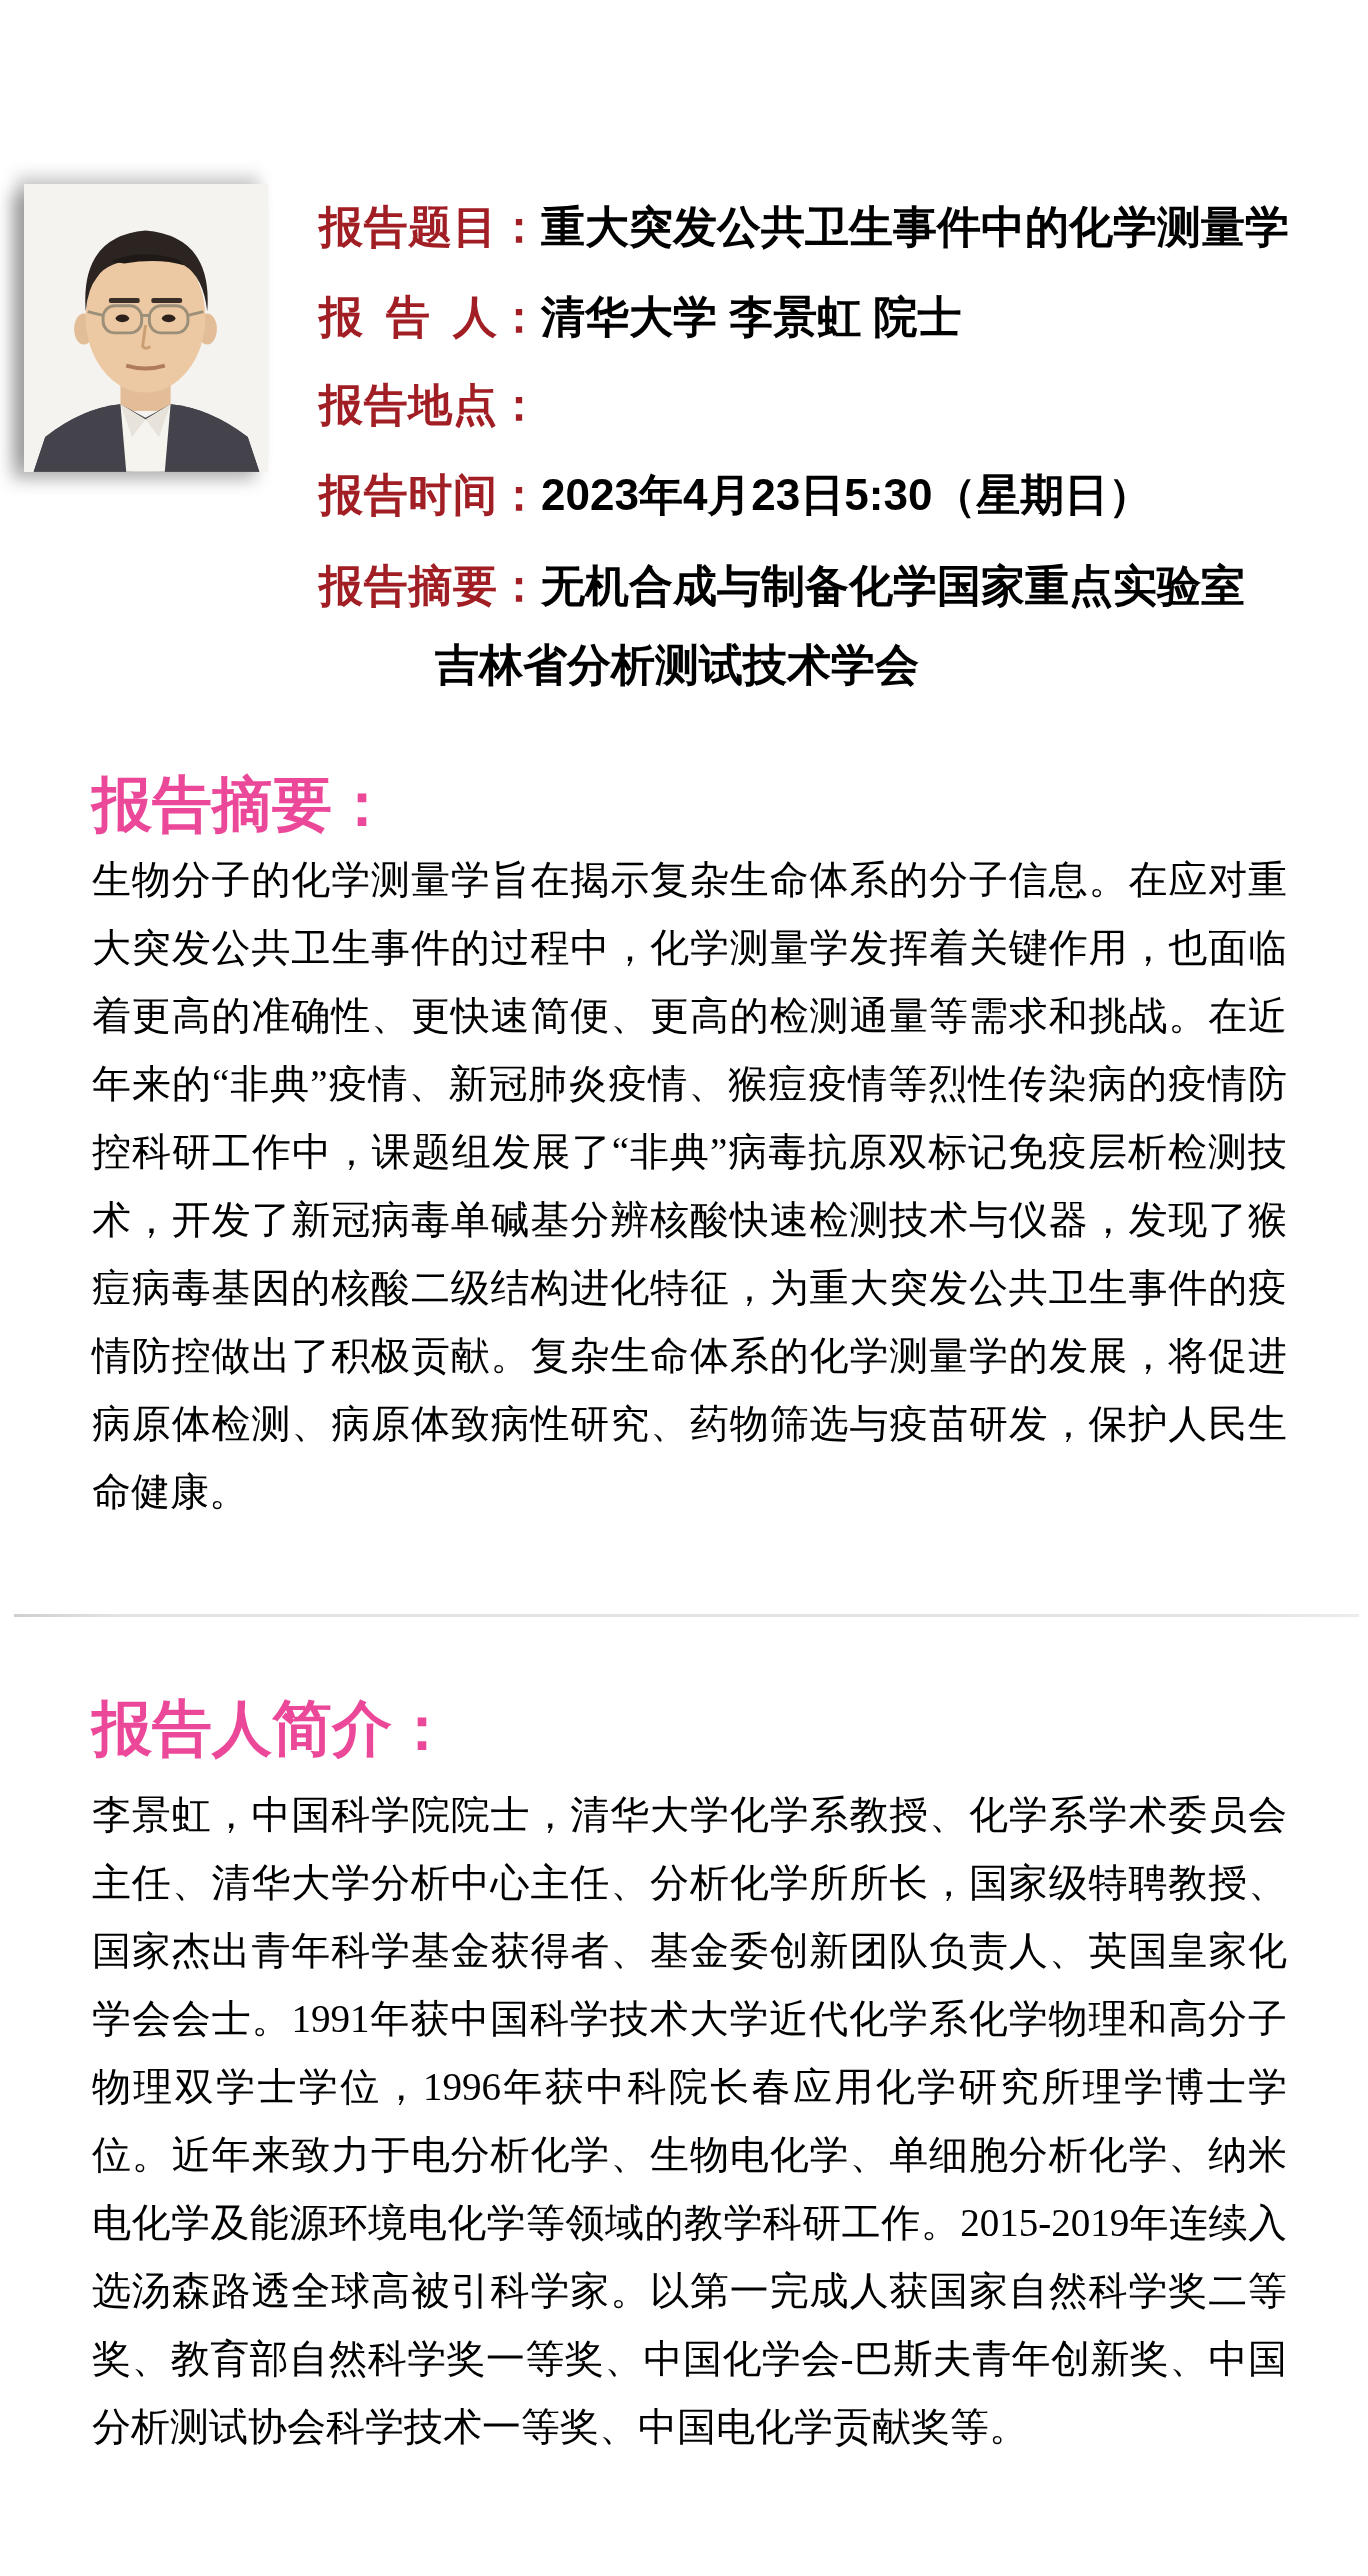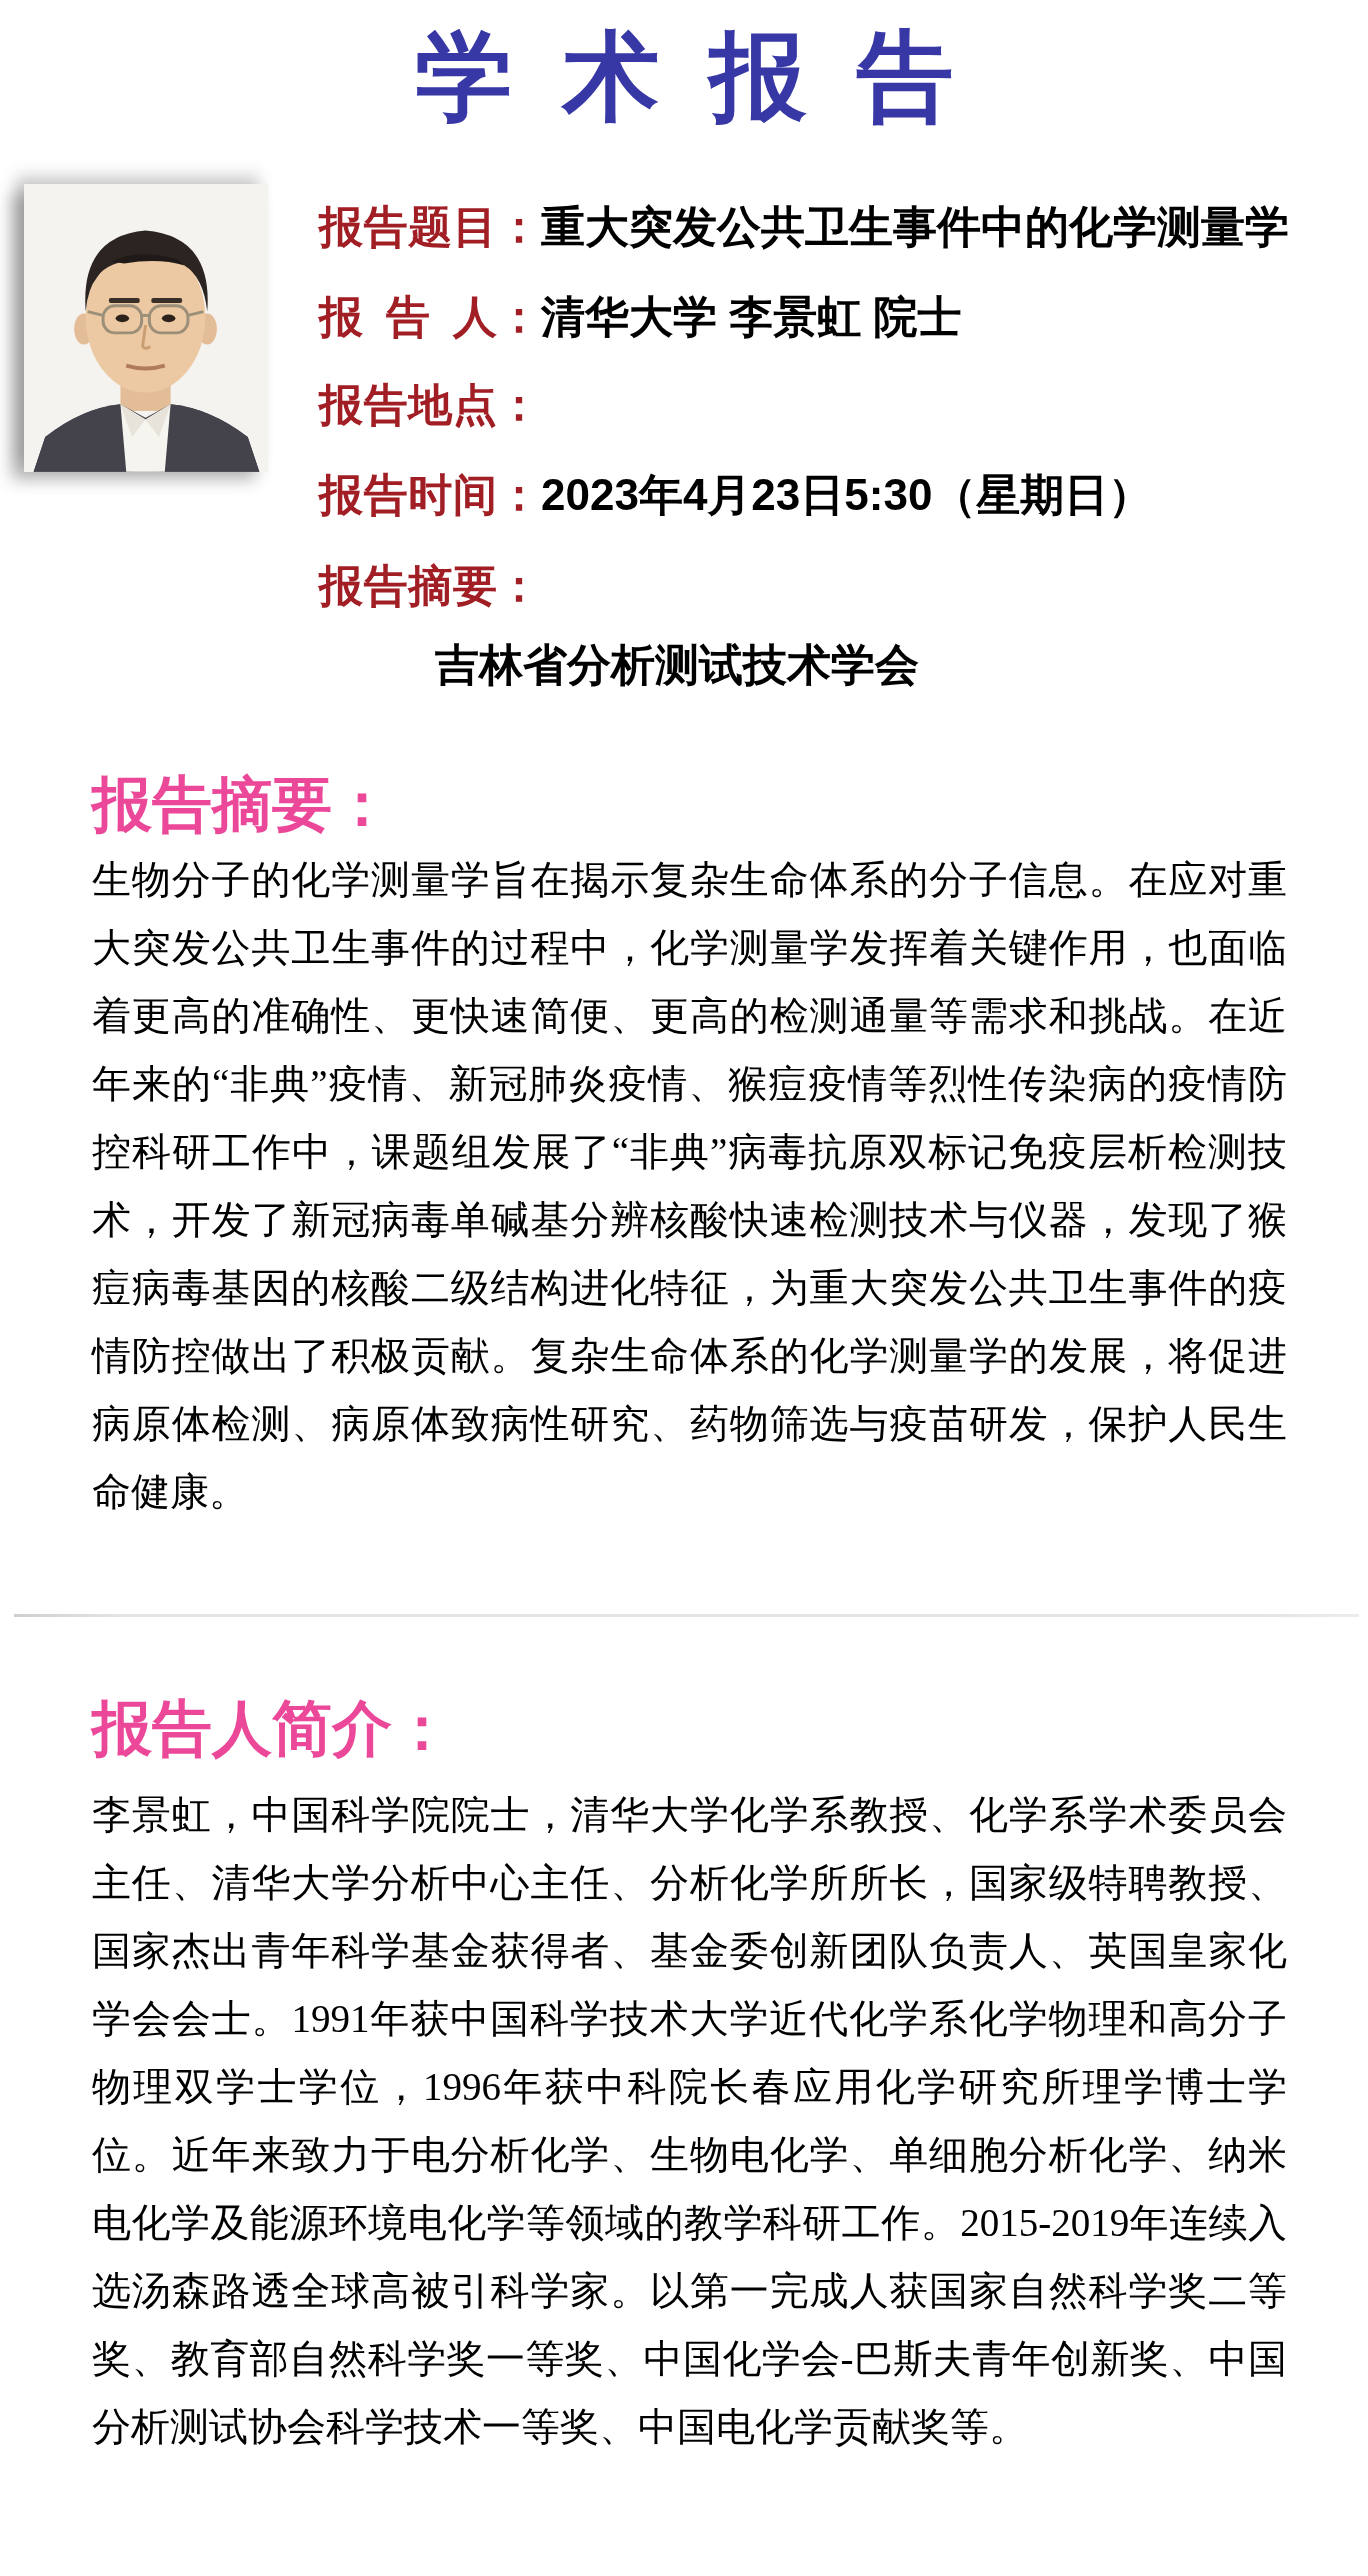--- a/index.html
+++ b/index.html
@@ -115,21 +115,20 @@
     width: 1345px;
     height: 2.9px;
     background: linear-gradient(to right, #cfcfcf, #e4e4e4 8%, #e4e4e4 92%, #ececec);
   }
 </style>
 </head>
 <body>
 
 <div class="page">
 
-  <div class="main-title">学术报告</div>
 
   <div class="photo">
     <svg viewBox="0 0 253 298" xmlns="http://www.w3.org/2000/svg">
       <rect x="0" y="0" width="253" height="298" fill="#f5f3f0"></rect>
 
       <rect x="100" y="185" width="52" height="50" fill="#e3bd97"></rect>
 
       <path d="M10 298 L22 262 Q60 232 100 228 L126 242 L152 228 Q193 232 232 262 L244 298 Z" fill="#4d4b50"></path>
       <path d="M10 298 L22 262 Q60 232 100 228 L113 298 Z" fill="#44424a"></path>
       <path d="M244 298 L232 262 Q193 232 152 228 L140 298 Z" fill="#44424a"></path>
@@ -183,20 +182,21 @@
 
   <div class="info-row row-4">
     <span class="info-label">报告时间</span>
       <span class="info-colon">：</span>
     <span class="info-value">2023年4月23日5:30（星期日）</span>
   </div>
 
   <div class="info-row row-5">
     <span class="info-label">报告摘要</span>
       <span class="info-colon">：</span>
+    <span class="info-value">无机合成与制备化学国家重点实验室</span>
   </div>
 
   <div class="info-row row-5b">
     <span class="info-value">吉林省分析测试技术学会</span>
   </div>
 
   <div class="section-heading abstract-heading">报告摘要：</div>
 
   <div class="body-para abstract-body">生物分子的化学测量学旨在揭示复杂生命体系的分子信息。在应对重大突发公共卫生事件的过程中，化学测量学发挥着关键作用，也面临着更高的准确性、更快速简便、更高的检测通量等需求和挑战。在近年来的“非典”疫情、新冠肺炎疫情、猴痘疫情等烈性传染病的疫情防控科研工作中，课题组发展了“非典”病毒抗原双标记免疫层析检测技术，开发了新冠病毒单碱基分辨核酸快速检测技术与仪器，发现了猴痘病毒基因的核酸二级结构进化特征，为重大突发公共卫生事件的疫情防控做出了积极贡献。复杂生命体系的化学测量学的发展，将促进病原体检测、病原体致病性研究、药物筛选与疫苗研发，保护人民生命健康。</div>
 

